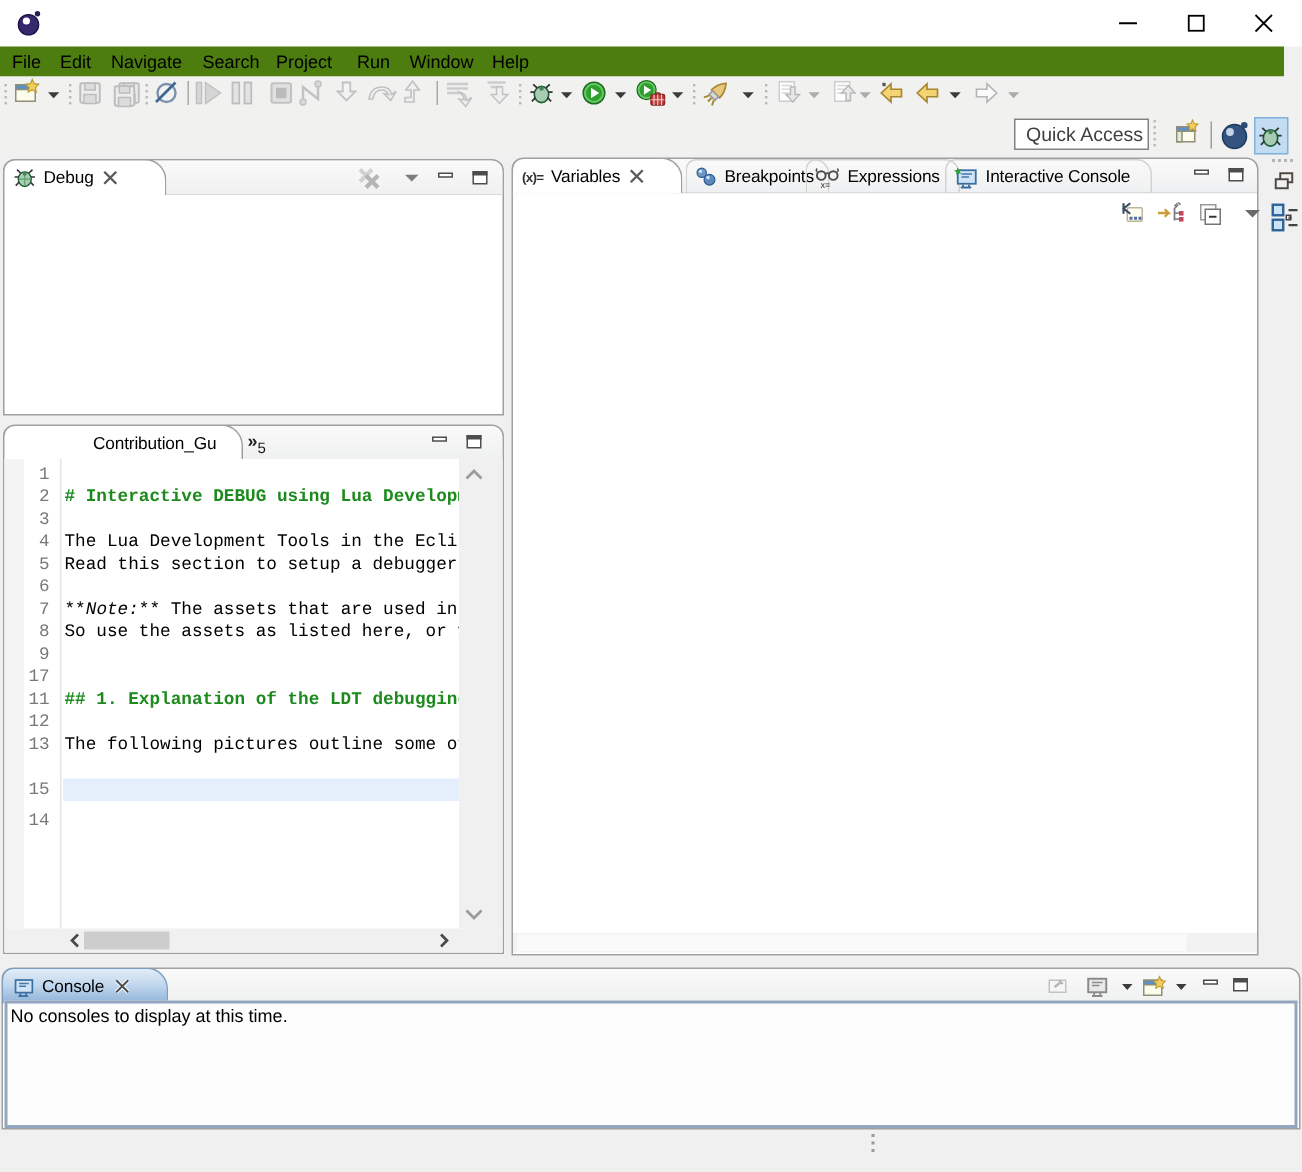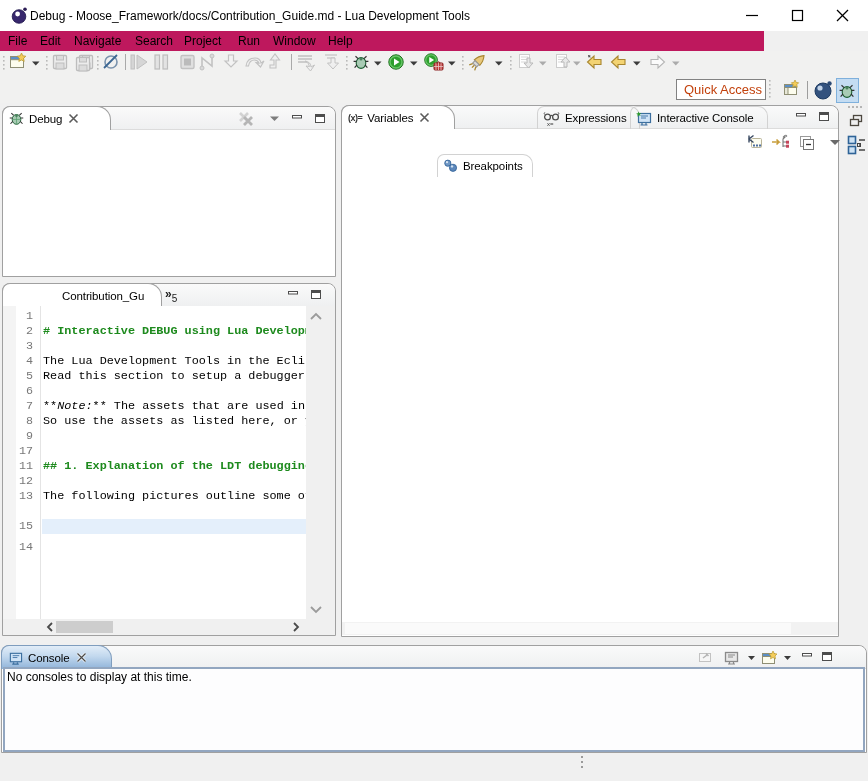--- a/index.html
+++ b/index.html
@@ -2,21 +2,21 @@
 <html><head><meta charset="utf-8">
 <style>
   html,body{margin:0;padding:0;}
   body{width:868px;height:781px;position:relative;overflow:hidden;background:#f0f0f0;
        font-family:"Liberation Sans",sans-serif;font-size:12px;color:#000;}
   .abs{position:absolute;}
   svg{display:block;}
   
   #titlebar{left:0;top:0;width:868px;height:31px;background:#fff;}
   #title-text{left:30px;top:9px;font-size:12px;color:#000;white-space:nowrap;}
-  #menubar{left:0;top:31px;width:764px;height:20px;background:#be185d;}
+  #menubar{left:0;top:31px;width:856px;height:20px;background:#4d7c0f;}
   .menu{position:absolute;top:3px;font-size:12px;color:#000;}
   #toolrow{left:0;top:51px;width:868px;height:52px;background:#f1f1f0;}
   
   .panel{position:absolute;background:#fff;border:1px solid #a0a0a0;border-radius:8px 8px 0 0;}
   .phead{position:absolute;left:0;top:0;right:0;height:22px;
          background:linear-gradient(180deg,#fafafa 0%,#eff0f1 100%);
          border-bottom:1px solid #dcdcdc;border-radius:8px 8px 0 0;}
   .tab-sel{position:absolute;top:-1px;height:23px;background:#fff;border:1px solid #a0a0a0;
            border-bottom:none;border-radius:8px 14px 0 0;display:flex;align-items:center;padding:0 6px 0 6px;text-align:right;}
   .tab-un{position:absolute;top:0px;height:22px;display:flex;align-items:center;padding:0 5px;
@@ -31,21 +31,20 @@
   .grn{color:#1d8a1d;font-weight:bold;}
 </style></head>
 <body>
 
 <div class="abs" id="titlebar">
   <svg class="abs" style="left:11px;top:6px" width="19" height="19" viewBox="0 0 19 19">
     <circle cx="8" cy="10.5" r="6.8" fill="#37276d" stroke="#191046" stroke-width="0.8"></circle>
     <circle cx="6.6" cy="8" r="2.4" fill="#fff"></circle>
     <circle cx="14" cy="3.2" r="1.8" fill="#2b1c55"></circle>
   </svg>
-  <div class="abs" id="title-text">Debug - Moose_Framework/docs/Contribution_Guide.md - Lua Development Tools</div>
   <svg class="abs" style="left:741px;top:0" width="127" height="31" viewBox="0 0 127 31">
     <line x1="5" y1="15.5" x2="17" y2="15.5" stroke="#000" stroke-width="1.2"></line>
     <rect x="51.5" y="10.5" width="10" height="10" fill="none" stroke="#000" stroke-width="1.2"></rect>
     <line x1="96" y1="10" x2="107" y2="21" stroke="#000" stroke-width="1.2"></line>
     <line x1="107" y1="10" x2="96" y2="21" stroke="#000" stroke-width="1.2"></line>
   </svg>
 </div>
 
 <div class="abs" id="menubar">
   <span class="menu" style="left:8px">File</span>
@@ -175,21 +174,21 @@
   </g>
   <use href="#dd" x="633" y="2"></use>
 
   <g transform="translate(650,3)">
     <path d="M1 5.5 v5 h7 v3.5 l6.5 -6 L8 2 v3.5 Z" fill="#fbfbfb" stroke="#b5b5b5" stroke-width="1.1"></path>
   </g>
   <use href="#ddg" x="672" y="2"></use>
 </svg>
 
 <div class="abs" style="left:676px;top:79px;width:88px;height:19px;background:#fff;border:1px solid #828282;"></div>
-<div class="abs" style="left:684px;top:82px;font-size:13px;color:#c2410c;">Quick Access</div>
+<div class="abs" style="left:684px;top:82px;font-size:13px;color:#404040;">Quick Access</div>
 <svg class="abs" style="left:766px;top:76px" width="102" height="28" viewBox="0 0 102 28">
   <g fill="#b9b9b9">
       <rect x="3" y="4" width="1.6" height="1.6"></rect>
       <rect x="3" y="8" width="1.6" height="1.6"></rect>
       <rect x="3" y="12" width="1.6" height="1.6"></rect>
       <rect x="3" y="16" width="1.6" height="1.6"></rect>
       <rect x="3" y="20" width="1.6" height="1.6"></rect>
     </g>
 
   <rect x="18.5" y="8.5" width="12" height="10" fill="#fdfdee" stroke="#8f8f74"></rect>
@@ -243,21 +242,21 @@
 <div class="panel" style="left:341px;top:105px;width:496px;height:530px;">
   <div class="phead"></div>
 
   <div class="tab-sel" style="left:-1px;width:100px;">
     <span style="font-size:9px;font-weight:bold;color:#333;letter-spacing:-0.5px;">(x)=</span>
     <span class="tablabel">Variables</span>
     <svg class="closex" width="11" height="11" viewBox="0 0 11 11">
       <path d="M1.5 1.5 L9.5 9.5 M9.5 1.5 L1.5 9.5" stroke="#5b5b5b" stroke-width="1.6"></path>
     </svg>
   </div>
-  <div class="tab-un" style="left:95px;width:84px;margin-top:48px;">
+  <div class="tab-un" style="left:115px;width:84px;">
     <svg width="15" height="14" viewBox="0 0 15 14">
       <circle cx="4.8" cy="4.2" r="3.1" fill="#6f97c4" stroke="#2c5e96" stroke-width="0.8"></circle>
       <circle cx="10" cy="8.8" r="3.6" fill="#5d88bb" stroke="#2c5e96" stroke-width="0.8"></circle>
       <circle cx="4" cy="3.2" r="1.1" fill="#d8e4f2"></circle>
       <circle cx="9" cy="7.4" r="1.2" fill="#cfe0f2"></circle>
     </svg>
     <span class="tablabel">Breakpoints</span>
   </div>
   <div class="tab-un" style="left:195px;width:91px;">
     <svg width="17" height="15" viewBox="0 0 17 15">

